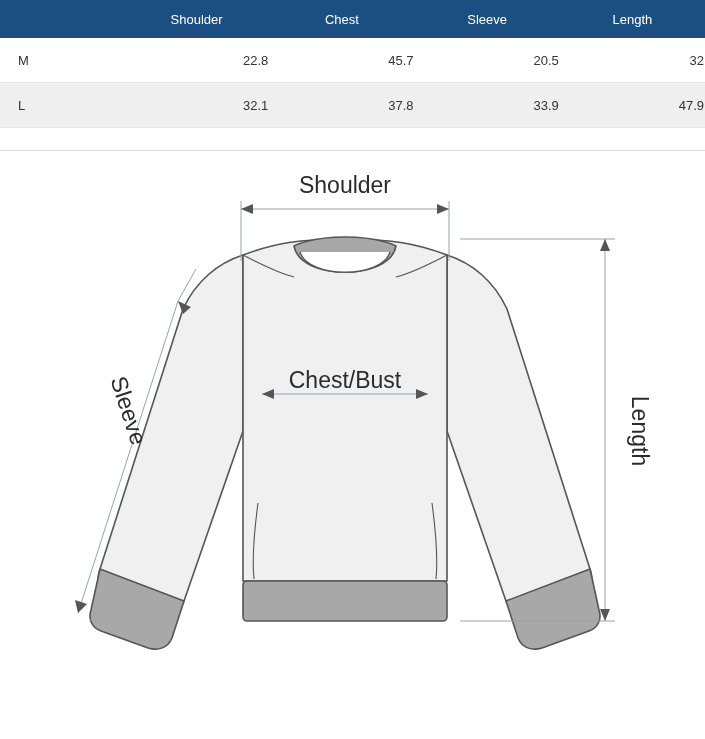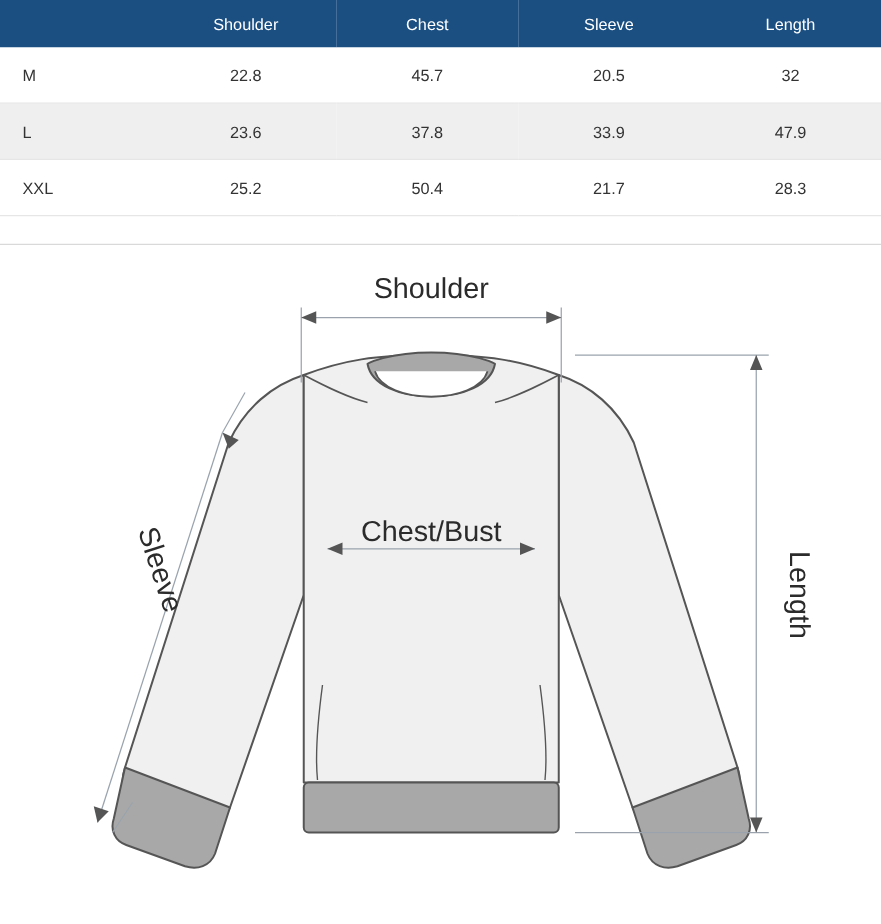--- a/index.html
+++ b/index.html
@@ -31,21 +31,21 @@
     vertical-align: middle;
   }
   .size-table th.col-size {
     width: 105px;
     text-align: left;
     padding-left: 18px;
   }
   .size-table td {
     font-size: 13px;
     height: 42px;
-    text-align: center;
+    text-align: right;
     vertical-align: middle;
     color: #333333;
     border-bottom: 1px solid #e6e6e6;
   }
   .size-table td.cell-size {
     text-align: left;
     padding-left: 18px;
   }
   .size-table tbody tr:nth-child(even) {
     background: #efefef;
@@ -87,31 +87,24 @@
   <tbody>
     <tr>
       <td class="cell-size">M</td>
       <td>22.8</td>
       <td>45.7</td>
       <td>20.5</td>
       <td>32</td>
     </tr>
     <tr>
       <td class="cell-size">L</td>
-      <td>23.6</td>
+      <td>32.1</td>
       <td>37.8</td>
       <td>33.9</td>
       <td>47.9</td>
-    </tr>
-    <tr>
-      <td class="cell-size">XXL</td>
-      <td>25.2</td>
-      <td>50.4</td>
-      <td>21.7</td>
-      <td>28.3</td>
     </tr>
   </tbody>
 </table>
 
 <div class="divider"></div>
 
 <div class="diagram-wrap">
   <svg width="705" height="500" viewBox="0 0 705 500" xmlns="http://www.w3.org/2000/svg">
 
     <g>

